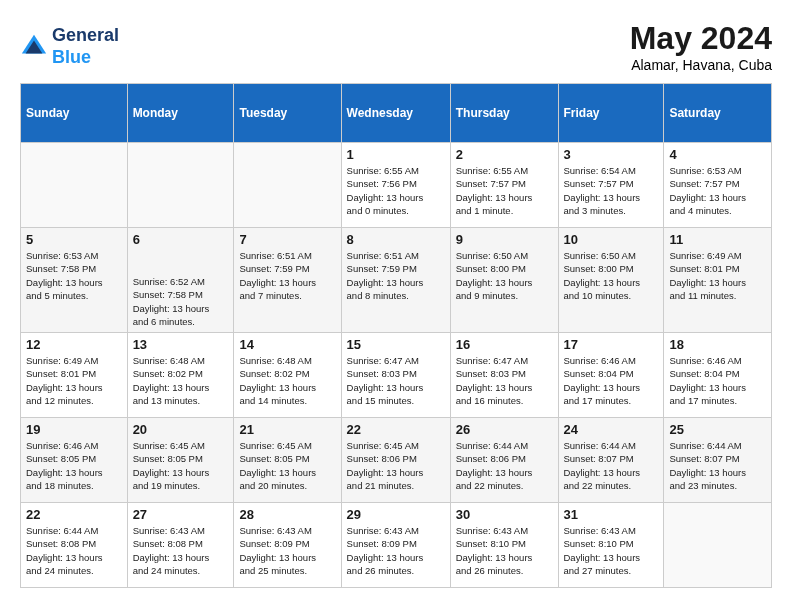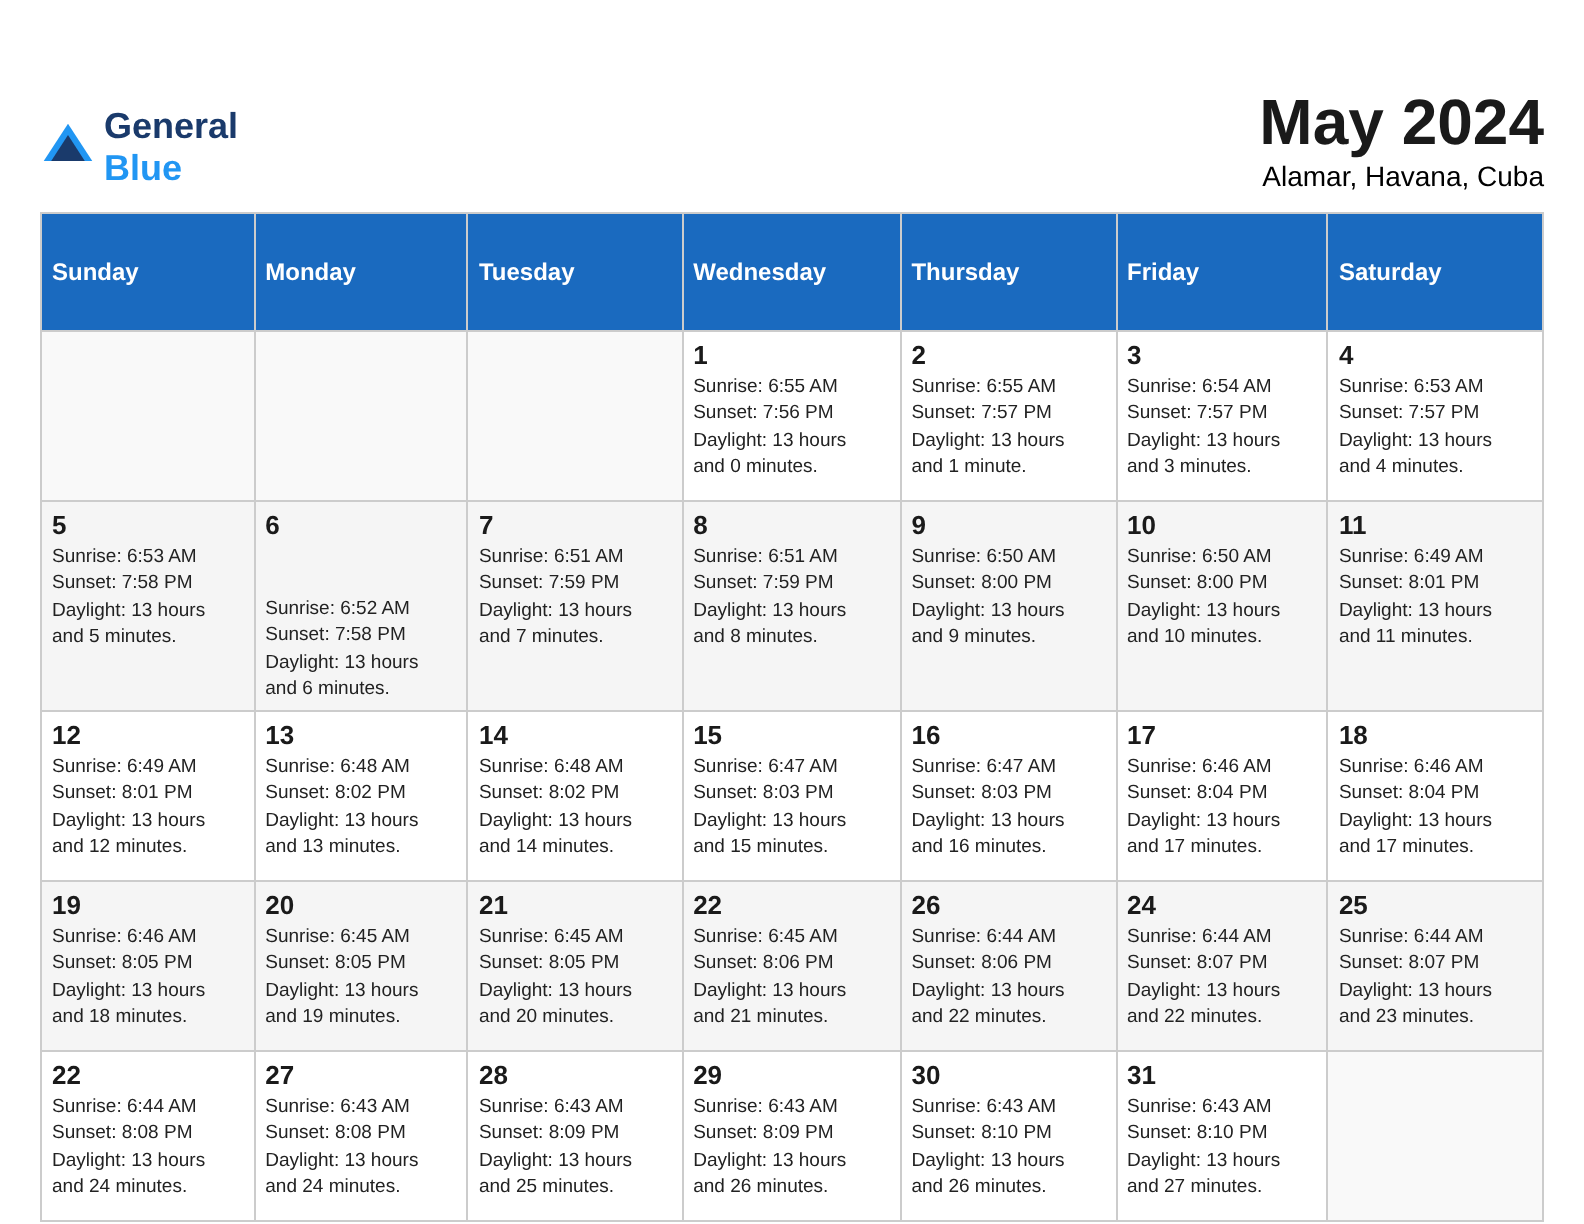--- a/index.html
+++ b/index.html
@@ -6,21 +6,21 @@
     body {
       font-family: Arial, sans-serif;
       background: #fff;
       width: 792px;
       min-height: 612px;
       padding: 20px;
     }
     .header {
       display: flex;
       justify-content: space-between;
-      align-items: flex-end;
+      align-items: center;
       margin-bottom: 10px;
     }
     .logo {
       display: flex;
       align-items: center;
       gap: 4px;
     }
     .logo-text {
       font-size: 18px;
       font-weight: bold;
@@ -29,21 +29,20 @@
     }
     .logo-text span {
       color: #2196F3;
     }
     .logo-icon {
       width: 28px;
       height: 28px;
     }
     .title-block {
       text-align: right;
-      margin-top: 23px;
     }
     .month-title {
       font-size: 32px;
       font-weight: bold;
       color: #1a1a1a;
     }
     .location {
       font-size: 14px;
       color: #000000;
     }

